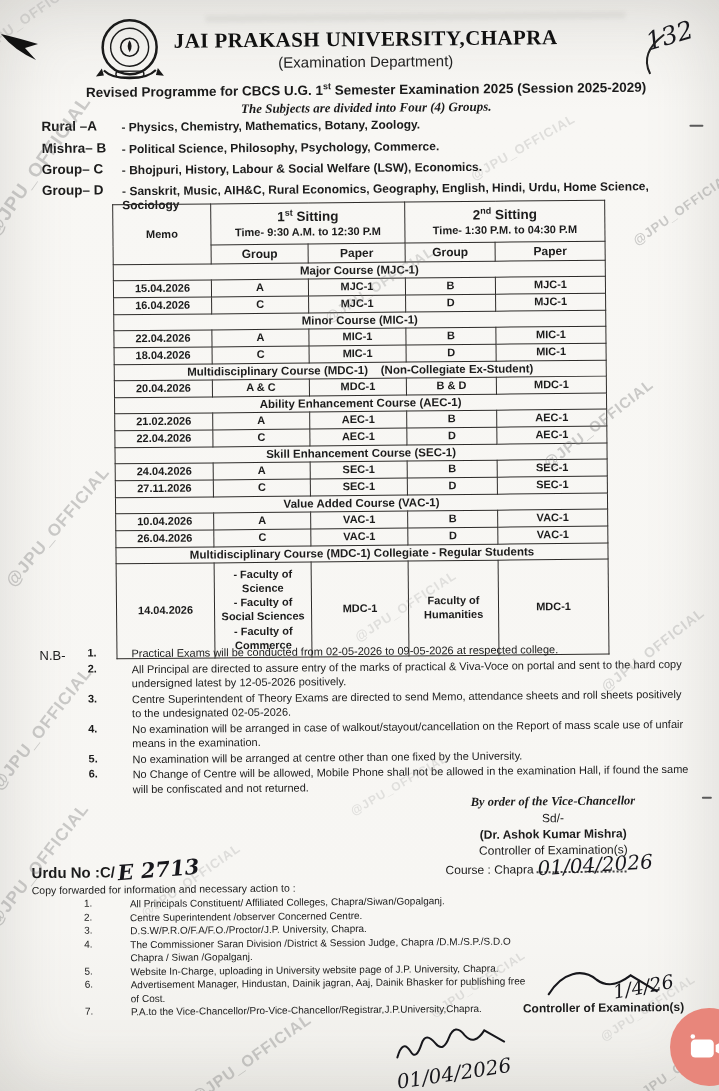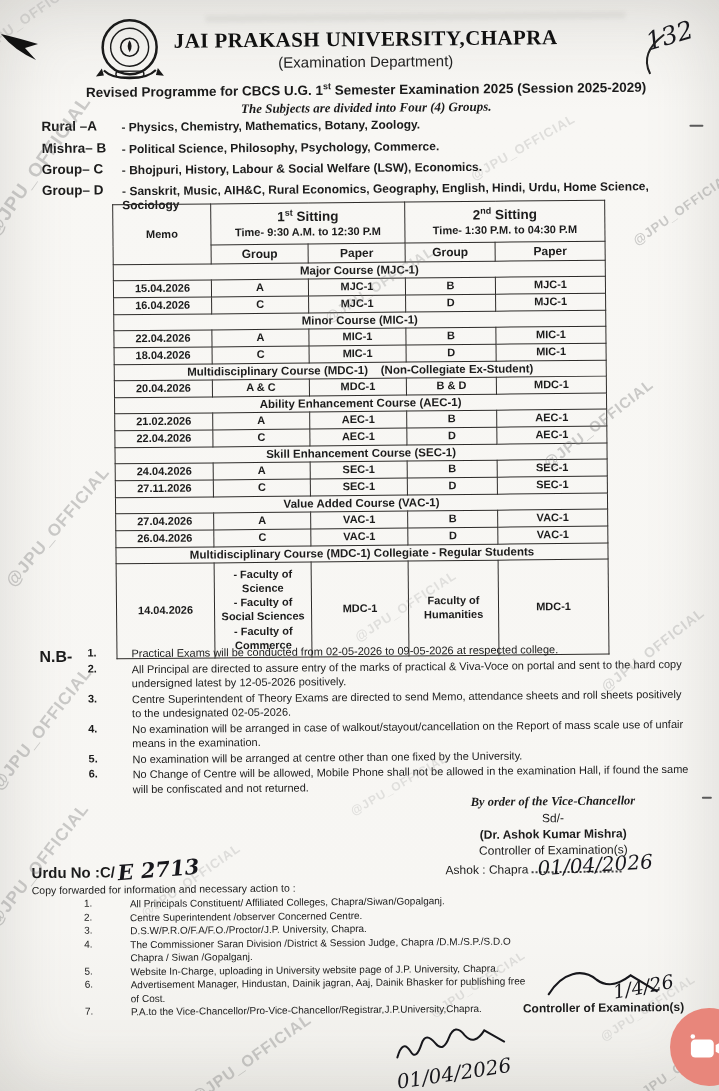--- a/index.html
+++ b/index.html
@@ -38,21 +38,21 @@
   .time{font-size:11px;}
   .date-h{font-size:14px;}
   tr.h2 td{height:18px;font-size:12px;}
   tr.secrow td{height:15px;font-size:11.5px;}
   tr.datarow td{height:16px;}
   tr.finalrow td{height:94px;}
   td.fac{text-align:left;font-size:10.5px;padding-left:12px;margin-top:32px;}
   td.fac div{margin:1px 0;}
   
   .nb{position:absolute;left:38px;top:644px;width:660px;font-size:11px;}
-  .nb-label{position:absolute;left:0;top:1px;font-weight:bold;font-size:16px;}
+  .nb-label{position:absolute;left:0;top:1px;font-weight:normal;font-size:13px;}
   .nb-items{margin-left:48px;}
   .nb-item{display:grid;grid-template-columns:44px 1fr;margin-bottom:1px;}
   .nb-num{font-weight:bold;}
   .nb-text{line-height:14.5px;width:560px;}
   
   .sig{position:absolute;left:400px;top:796px;width:300px;text-align:center;font-size:12px;}
   .sig .by{font-weight:bold;font-style:italic;font-size:12.5px;font-family:"Liberation Serif",serif;}
   .sig .row{margin-top:2px;}
   .sig .name{font-weight:bold;}
   .sig .dated{text-align:left;margin-left:42px;margin-top:2px;position:relative;height:22px;}
@@ -229,21 +229,21 @@
       <td>C</td>
       <td>SEC-1</td>
       <td>D</td>
       <td>SEC-1</td>
     </tr>
 
     <tr class="secrow">
           <td colspan="5" class="sec">Value Added  Course (VAC-1)</td>
         </tr>
     <tr class="datarow">
-      <td>27.04.2026</td>
+      <td>10.04.2026</td>
       <td>A</td>
       <td>VAC-1</td>
       <td>B</td>
       <td>VAC-1</td>
     </tr>
     <tr class="datarow">
       <td>26.04.2026</td>
       <td>C</td>
       <td>VAC-1</td>
       <td>D</td>
@@ -296,21 +296,21 @@
         </div>
     </div>
   </div>
 
   <div class="sig">
     <div class="by">By order of the Vice-Chancellor</div>
     <div class="row">Sd/-</div>
     <div class="row name">(Dr. Ashok Kumar Mishra)</div>
     <div class="row">Controller of Examination(s)</div>
     <div class="dated">
-      <span>Ashok : Chapra</span>
+      <span>Course : Chapra</span>
       <span class="dots"></span>
       <span class="ink dated-hw">01/04/2026</span>
     </div>
   </div>
 
   <div class="memo">
     <div class="memo-title"><span>Urdu No :C/</span><span class="ink memo-hw">E 2713</span></div>
     <div class="copyline">Copy forwarded for information and necessary action to :</div>
     <div class="memo-items">
       <div class="memo-item">

